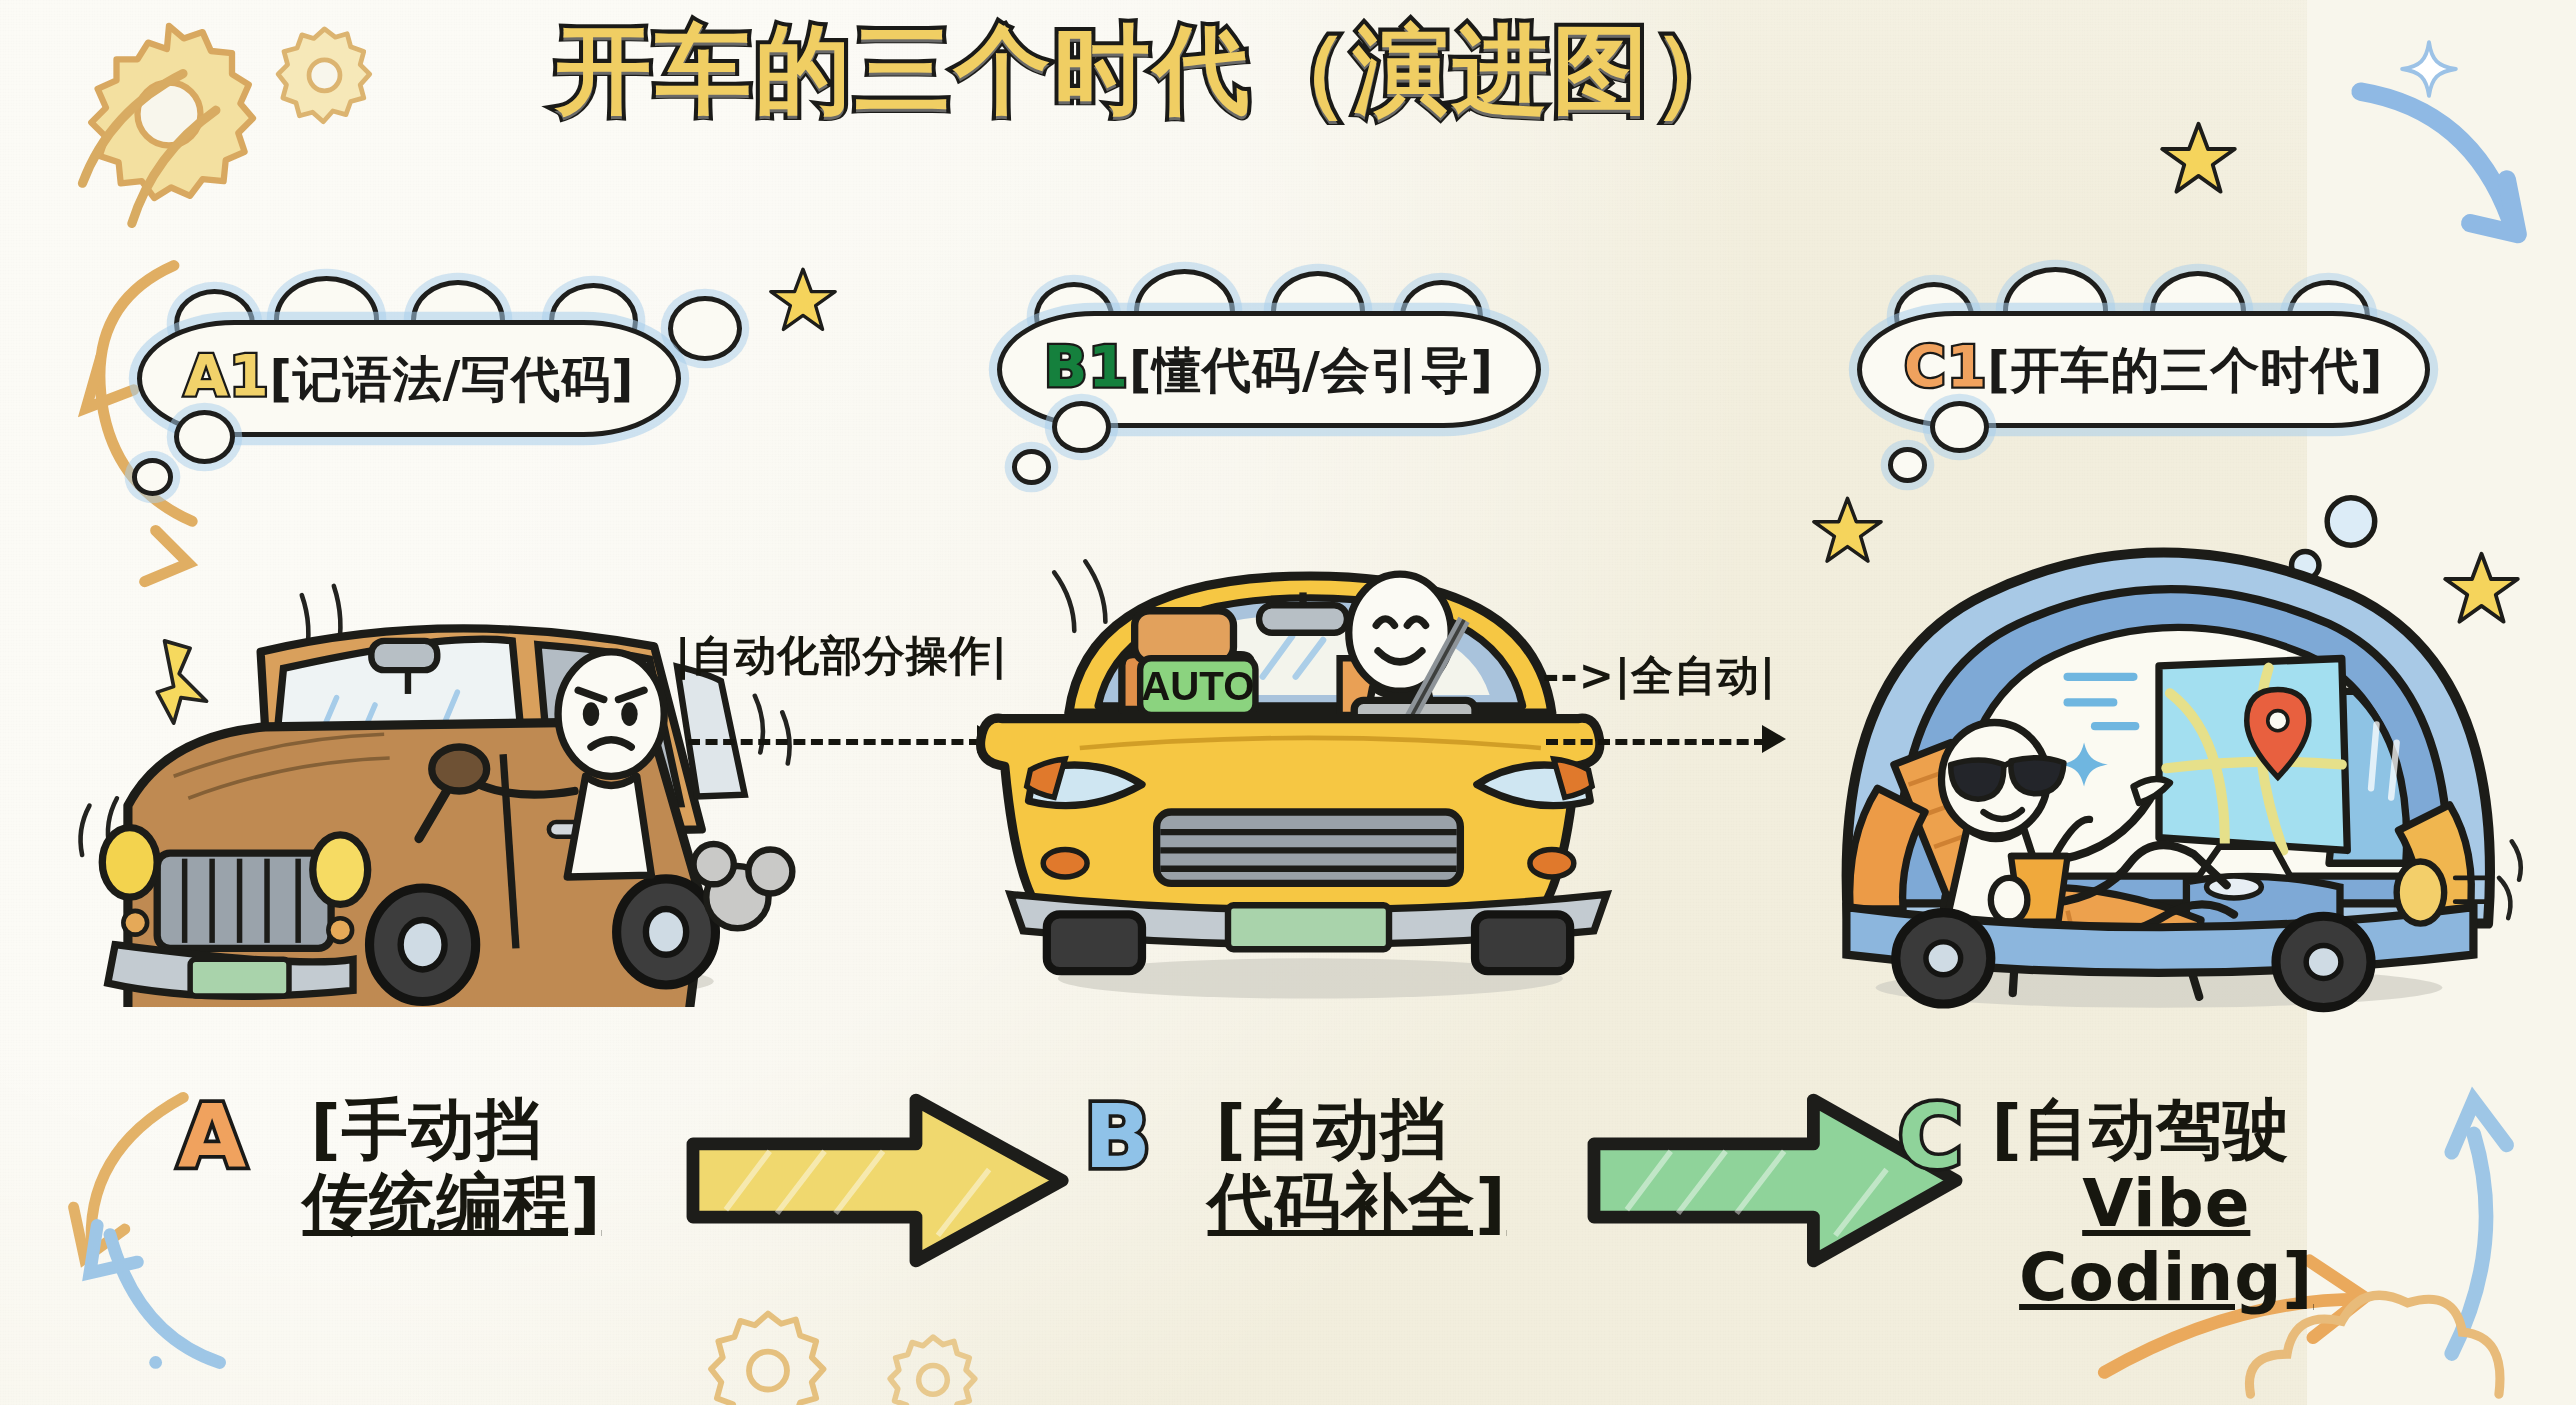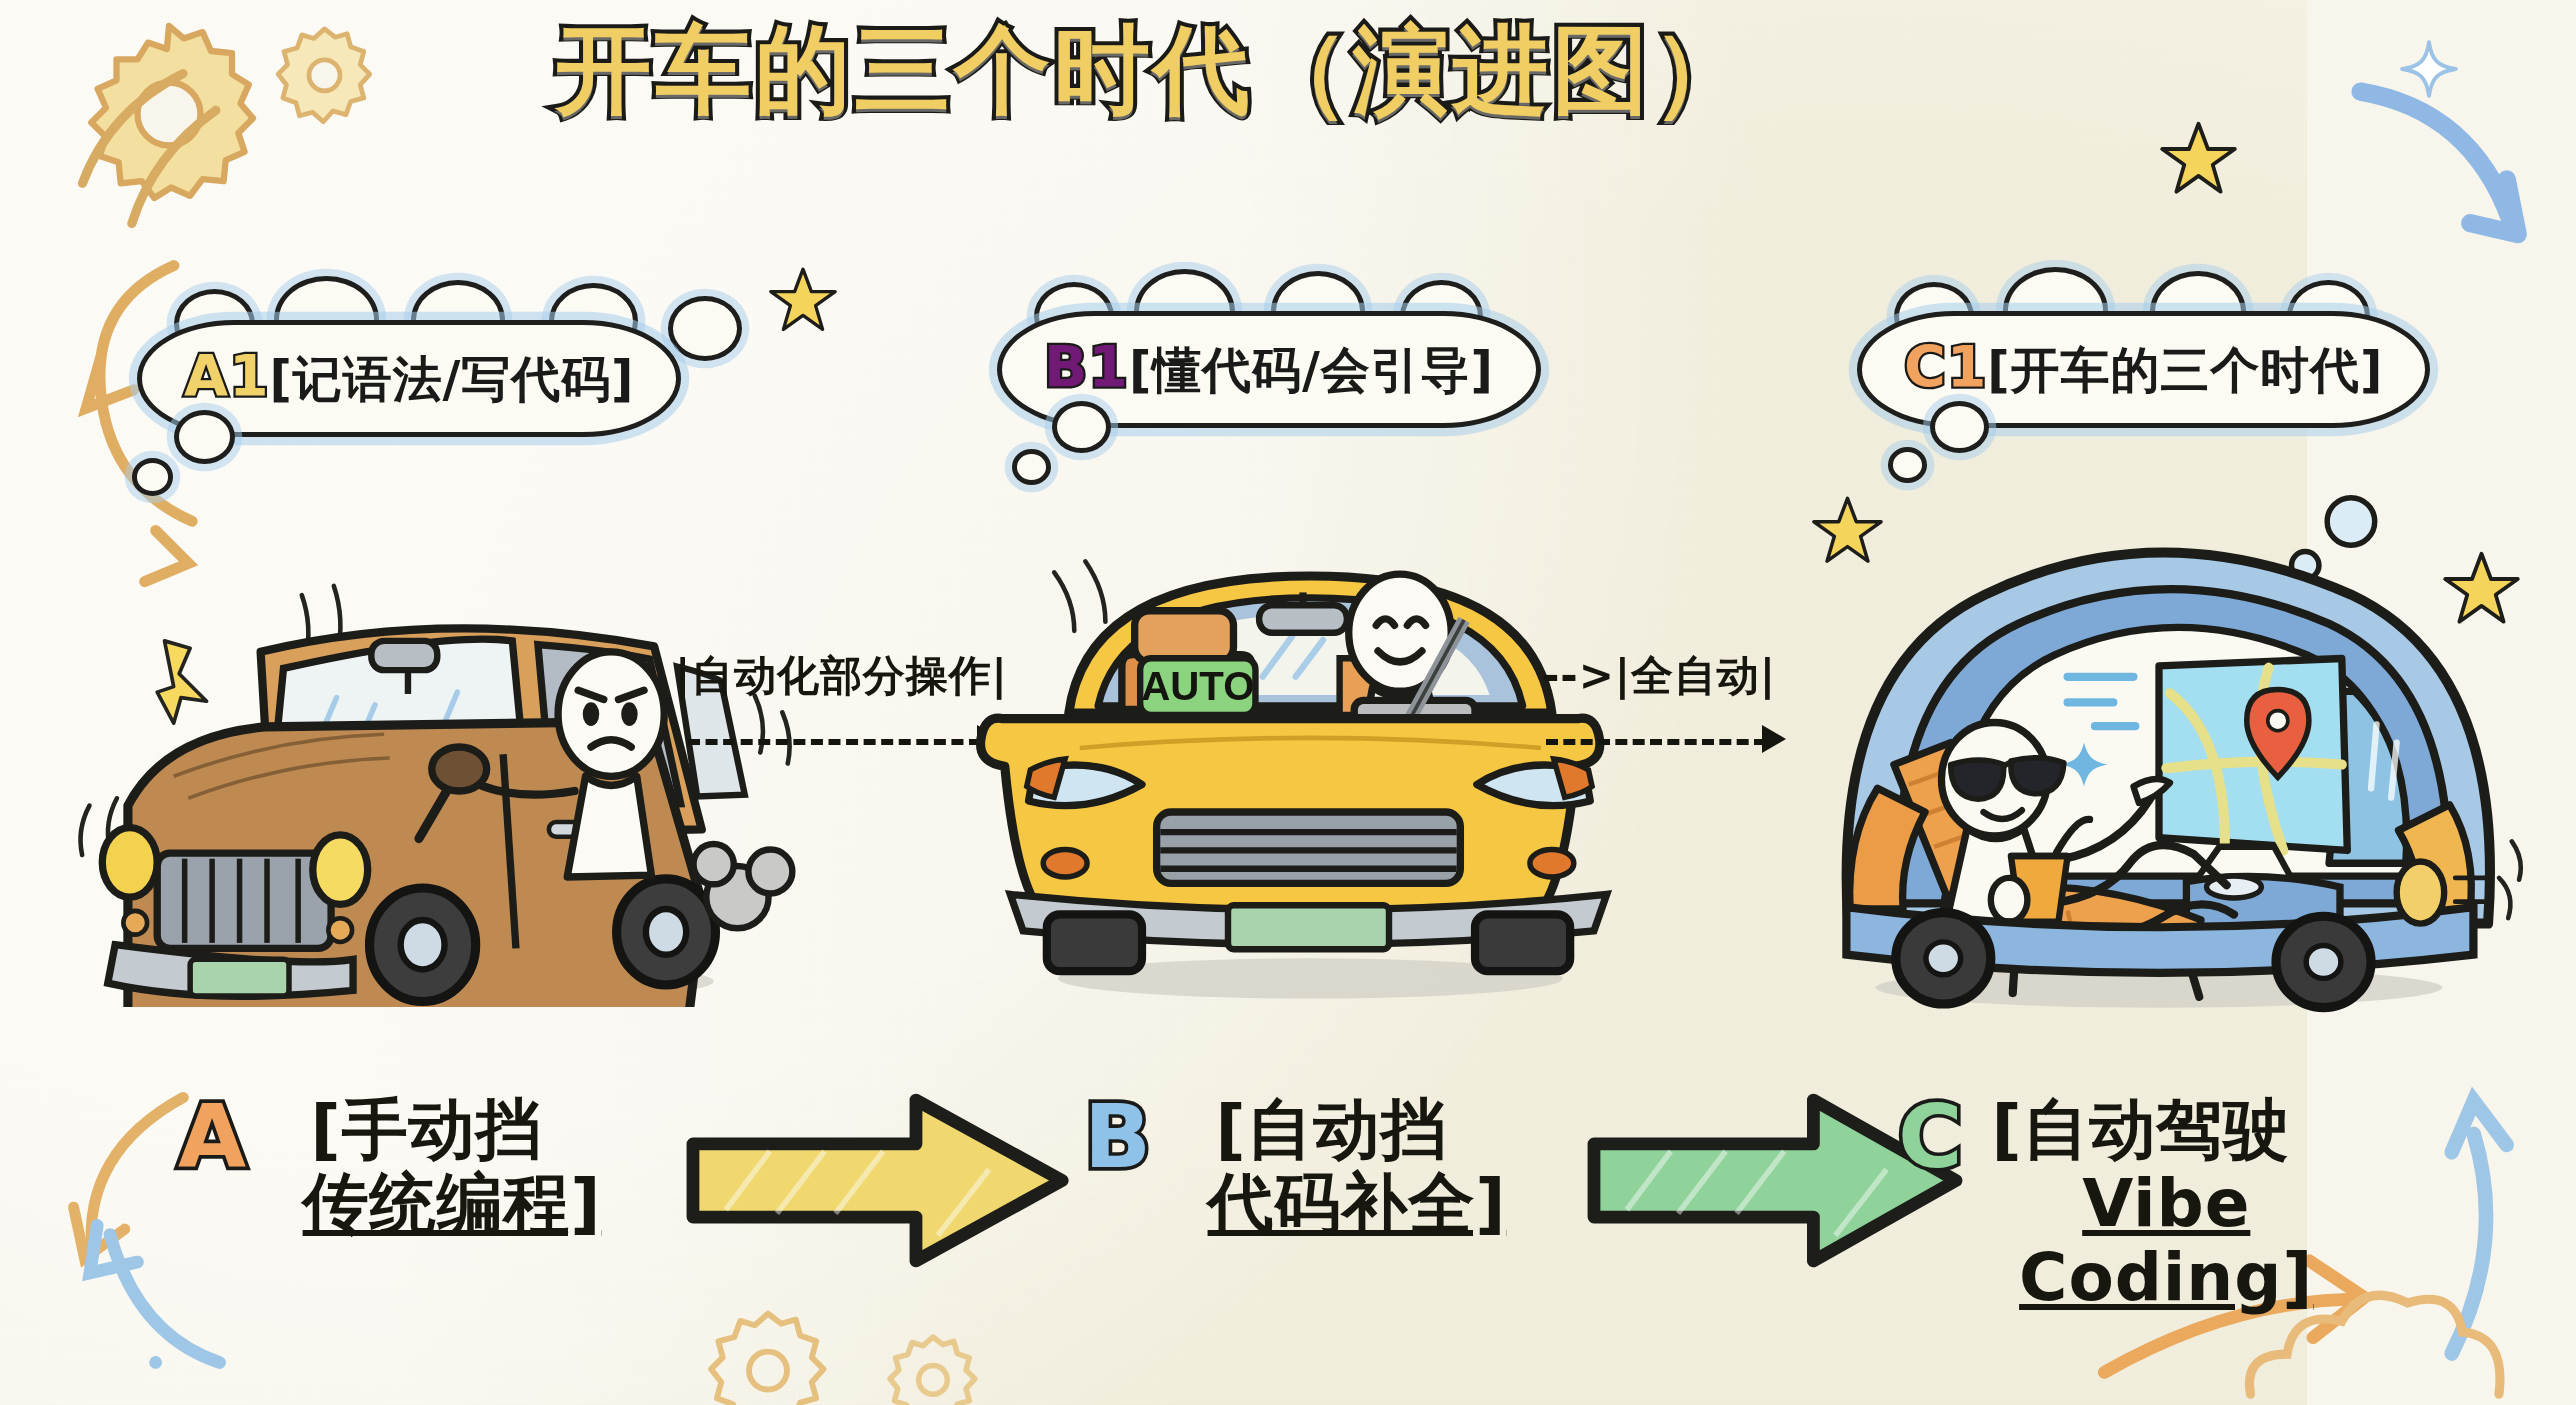--- a/index.html
+++ b/index.html
@@ -44,21 +44,21 @@
     padding:18.3px 42px;
     box-shadow:0 0 0 8.2px rgba(168,205,235,.55);
     white-space:nowrap;
   }
   .cloud .txt{
     font-size:49px;font-weight:bold;color:#1a1a18;letter-spacing:0.9px;
     font-family:"DejaVu Sans","Liberation Sans",sans-serif;
   }
   .cloud .code{font-size:57px;font-weight:bold;-webkit-text-stroke:4.6px #1a1a18;paint-order:stroke fill;}
   .code.gold{color:#f1d26a;}
-  .code.blue{color:#701a75;margin-top:21px;}
+  .code.blue{color:#15803d;margin-top:21px;}
   .code.orange{color:#f0a25e;margin-top:28px;}
   .puff{position:absolute;background:#fbfaf3;border:5.5px solid #1e1e1c;border-radius:50%;
         box-shadow:0 0 0 7.3px rgba(168,205,235,.5);}
 
   
   .conn{
     position:absolute;font-size:42px;font-weight:bold;color:#16160f;white-space:nowrap;
     font-family:"DejaVu Sans","Liberation Sans",sans-serif;letter-spacing:0.9px;
   }
   .dashline{position:absolute;height:0;border-top:6.4px dashed #15150f;}
@@ -323,21 +323,21 @@
     <path d="M420 264 l-42 72" fill="none" stroke="#1c1c18" stroke-width="10" stroke-linecap="round"></path>
     <ellipse cx="422" cy="260" rx="30" ry="24" fill="#6e5134" stroke="#1c1c18" stroke-width="8"></ellipse>
 
     <g fill="#c9c9c7" stroke="#1c1c18" stroke-width="7">
       <circle cx="726" cy="400" r="34"></circle>
         <circle cx="762" cy="372" r="24"></circle>
         <circle cx="700" cy="364" r="22"></circle>
     </g>
   </svg>
 
-  <div class="conn" style="left:675px;top:648px;">|自动化部分操作|</div>
+  <div class="conn" style="left:675px;top:628px;">|自动化部分操作|</div>
   <div class="dashline" style="left:688px;top:739px;width:293px;"></div>
   <div class="dashhead" style="left:977px;top:725px;"></div>
 
   <svg class="scene" style="left:970px;top:521px;" width="677" height="485" viewBox="0 0 740 530">
     <ellipse cx="372" cy="500" rx="276" ry="22" fill="#cfcdc3" opacity=".7"></ellipse>
     <g stroke="#232320" stroke-width="5" fill="none" stroke-linecap="round">
       <path d="M92 56 q22 30 22 64"></path>
         <path d="M126 44 q22 32 22 66"></path>
     </g>
 

